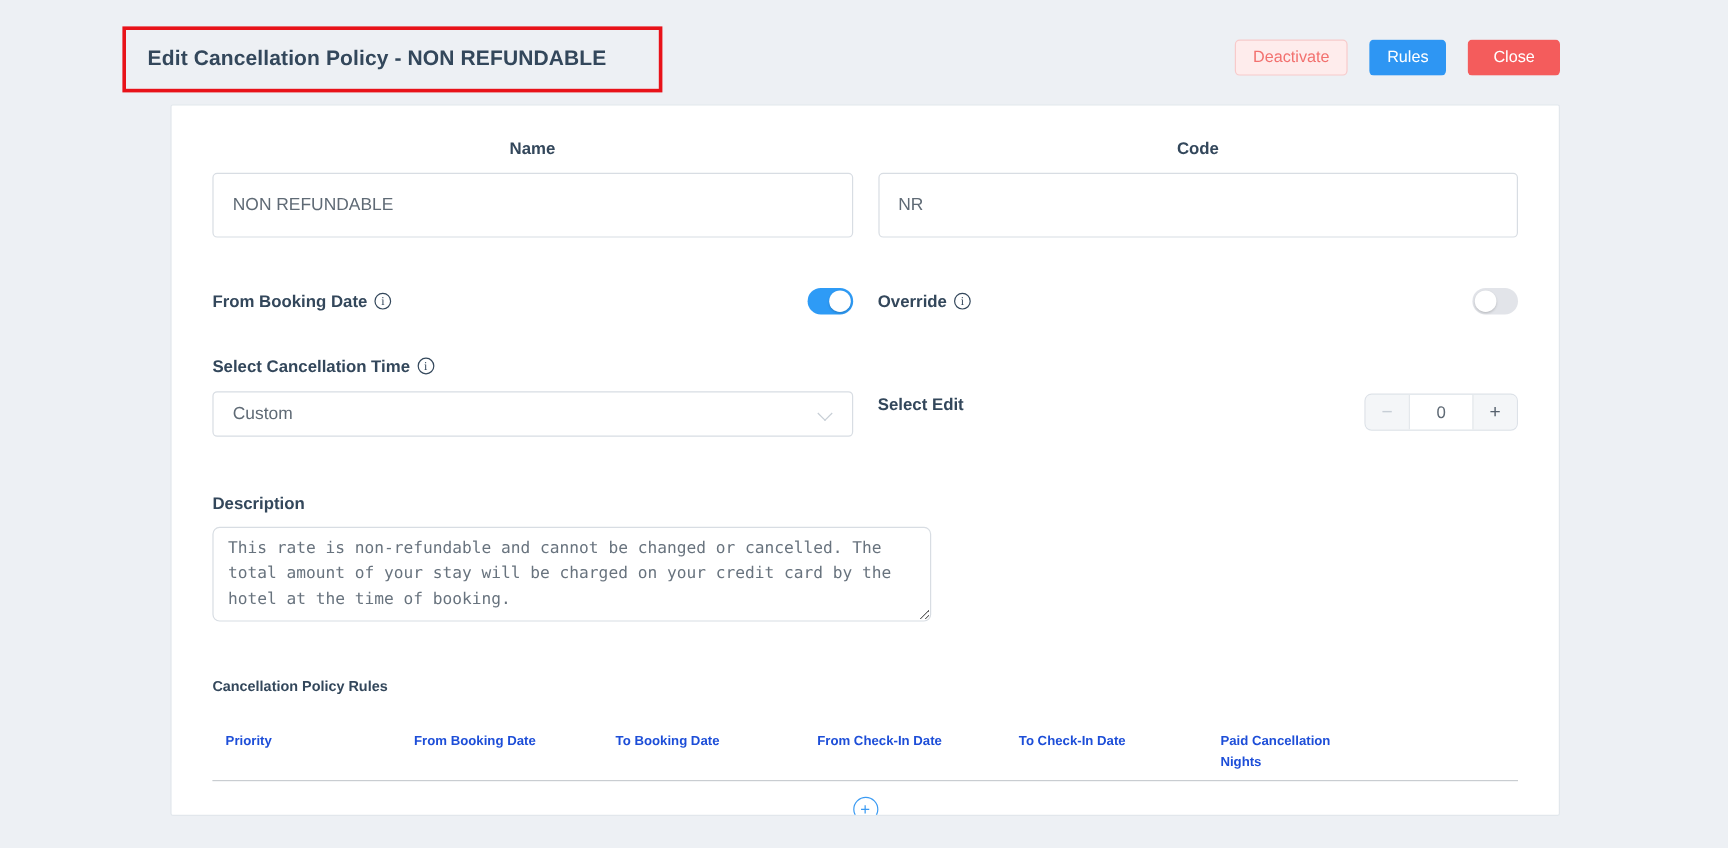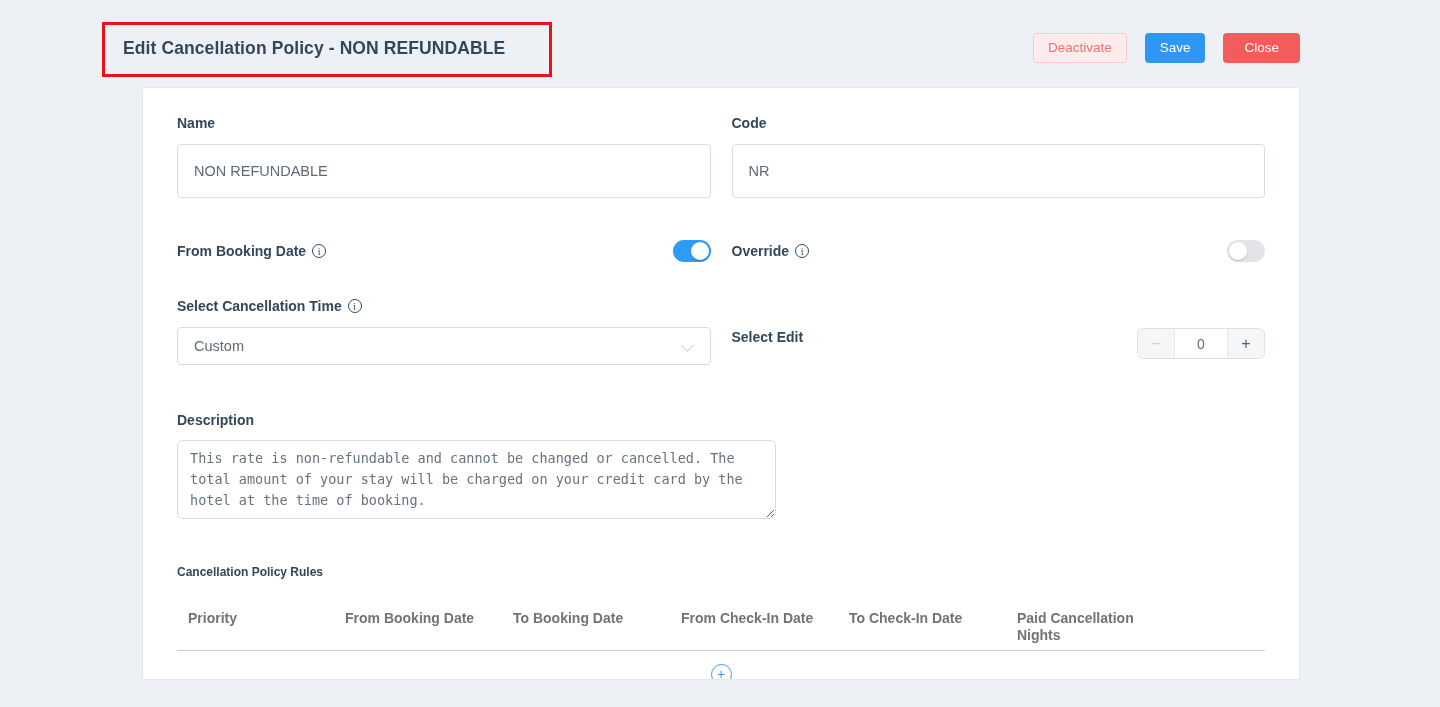--- a/index.html
+++ b/index.html
@@ -47,21 +47,21 @@
     padding: 27px 34px 0 34px;
     overflow: hidden;
   }
   .row { display: flex; gap: 21px; }
   .col { flex: 1; min-width: 0; }
 
   .field-label {
     display: block; font-size: 14px; font-weight: 700; color: #33475b;
     line-height: 16px;
   }
-  .row-inputs .field-label { margin-bottom: 13px; }
+  .row-inputs .field-label { margin-bottom: 13px; text-align: center; }
   .text-input {
     width: 100%; height: 54px;
     border: 1px solid #d8dde3; border-radius: 4px;
     padding: 0 16px; font-size: 14.5px; color: #5f6a75;
     font-family: "Liberation Sans", sans-serif;
     background: #fff; outline: none;
   }
 
   
   .row-toggles { margin-top: 42px; }
@@ -142,42 +142,42 @@
   .section-title {
     margin-top: 42px; font-size: 12px; font-weight: 700; color: #33475b;
   }
   .rules-header {
     display: flex; margin-top: 31px;
     border-bottom: 1px solid #c9cdd1;
     min-height: 41px; align-items: flex-start;
   }
   .rh-col {
     width: 168px; flex: none;
-    font-size: 14px; font-weight: 600; color: #737373; line-height: 17px;
+    font-size: 11px; font-weight: 600; color: #1d4ed8; line-height: 17px;
     padding-right: 12px;
   }
   .rh-col.c0 { padding-left: 11px; }
   .rh-col.c5 { width: 130px; }
   .add-row { height: 46px; display: flex; align-items: center; justify-content: center; }
   .add-btn {
     width: 21px; height: 21px; border-radius: 50%;
     border: 1.5px solid #3b9bf3; background: #fff; color: #3b9bf3;
     font-size: 14px; line-height: 17px; text-align: center; cursor: pointer;
     font-family: "Liberation Sans", sans-serif; padding: 0;
   }
 </style>
 </head>
 <body>
 
 <div class="annotation-box"></div>
 <h1 class="page-title">Edit Cancellation Policy - NON REFUNDABLE</h1>
 
 <div class="toolbar">
   <button class="btn btn-deactivate">Deactivate</button>
-  <button class="btn btn-save">Save</button>
+  <button class="btn btn-save">Rules</button>
   <button class="btn btn-close">Close</button>
 </div>
 
 <div class="card">
 
   <div class="row row-inputs">
     <div class="col">
       <label class="field-label">Name</label>
       <input class="text-input" type="text" value="NON REFUNDABLE" style="">
     </div>

